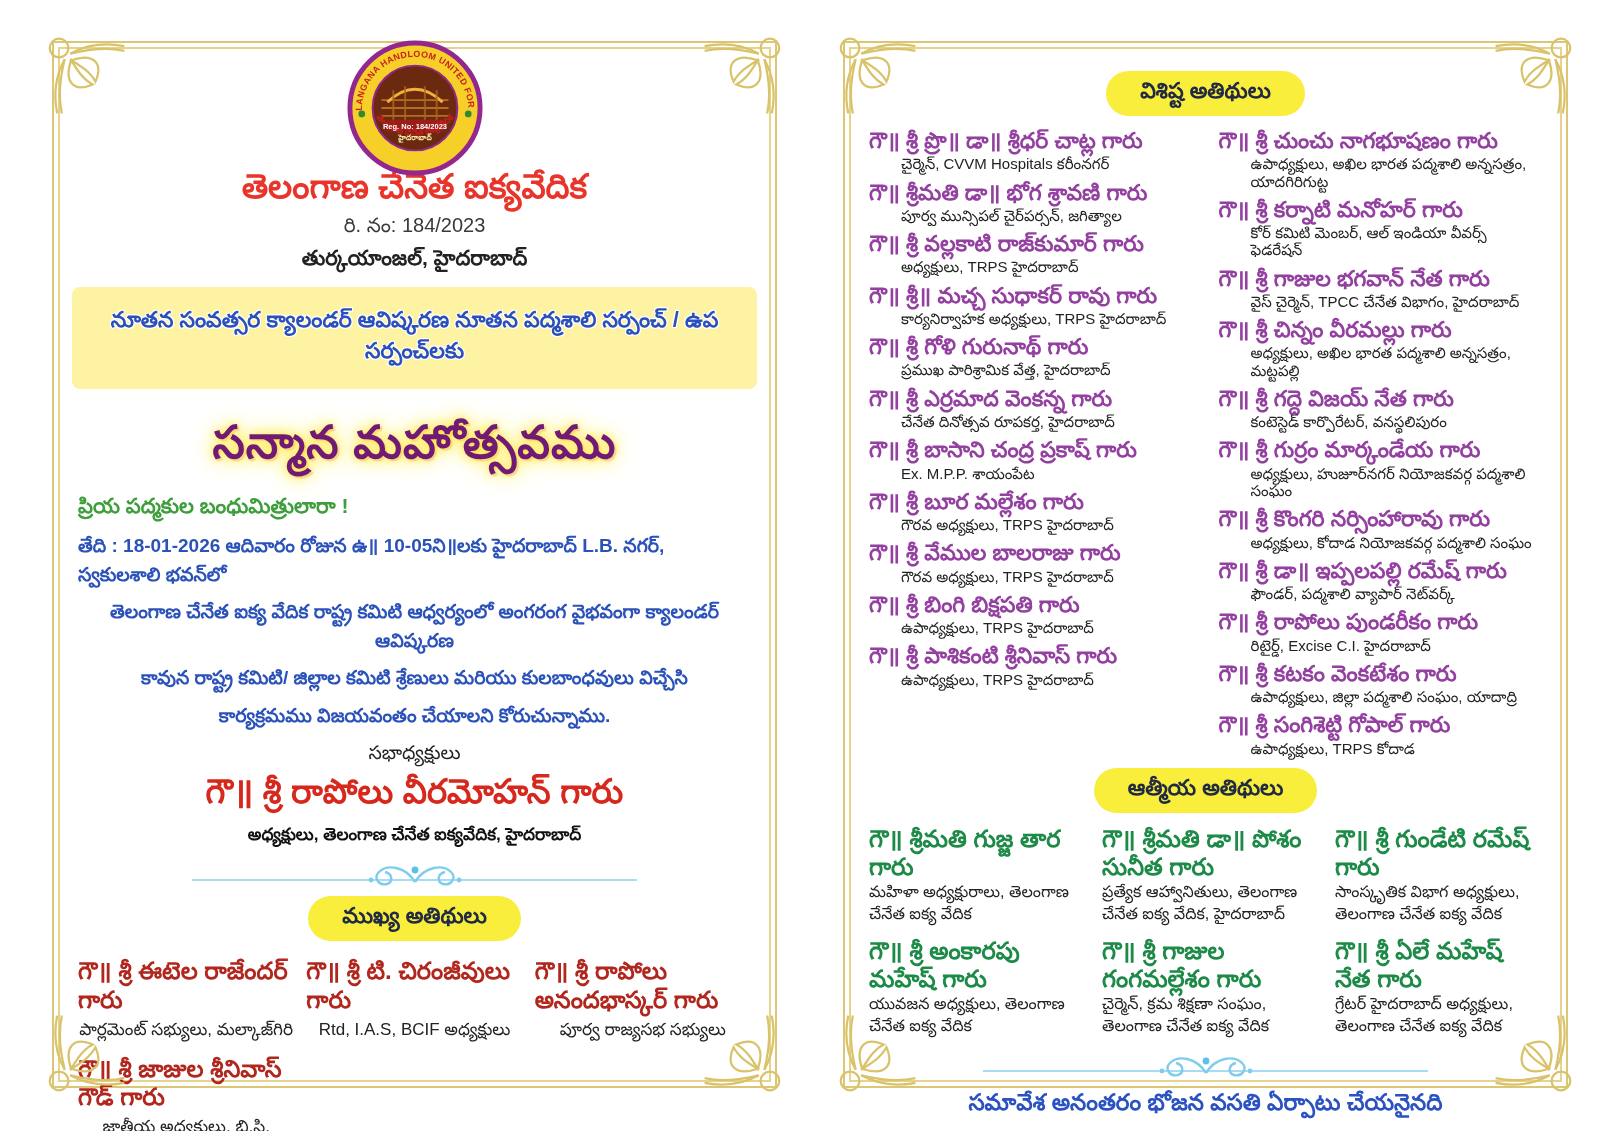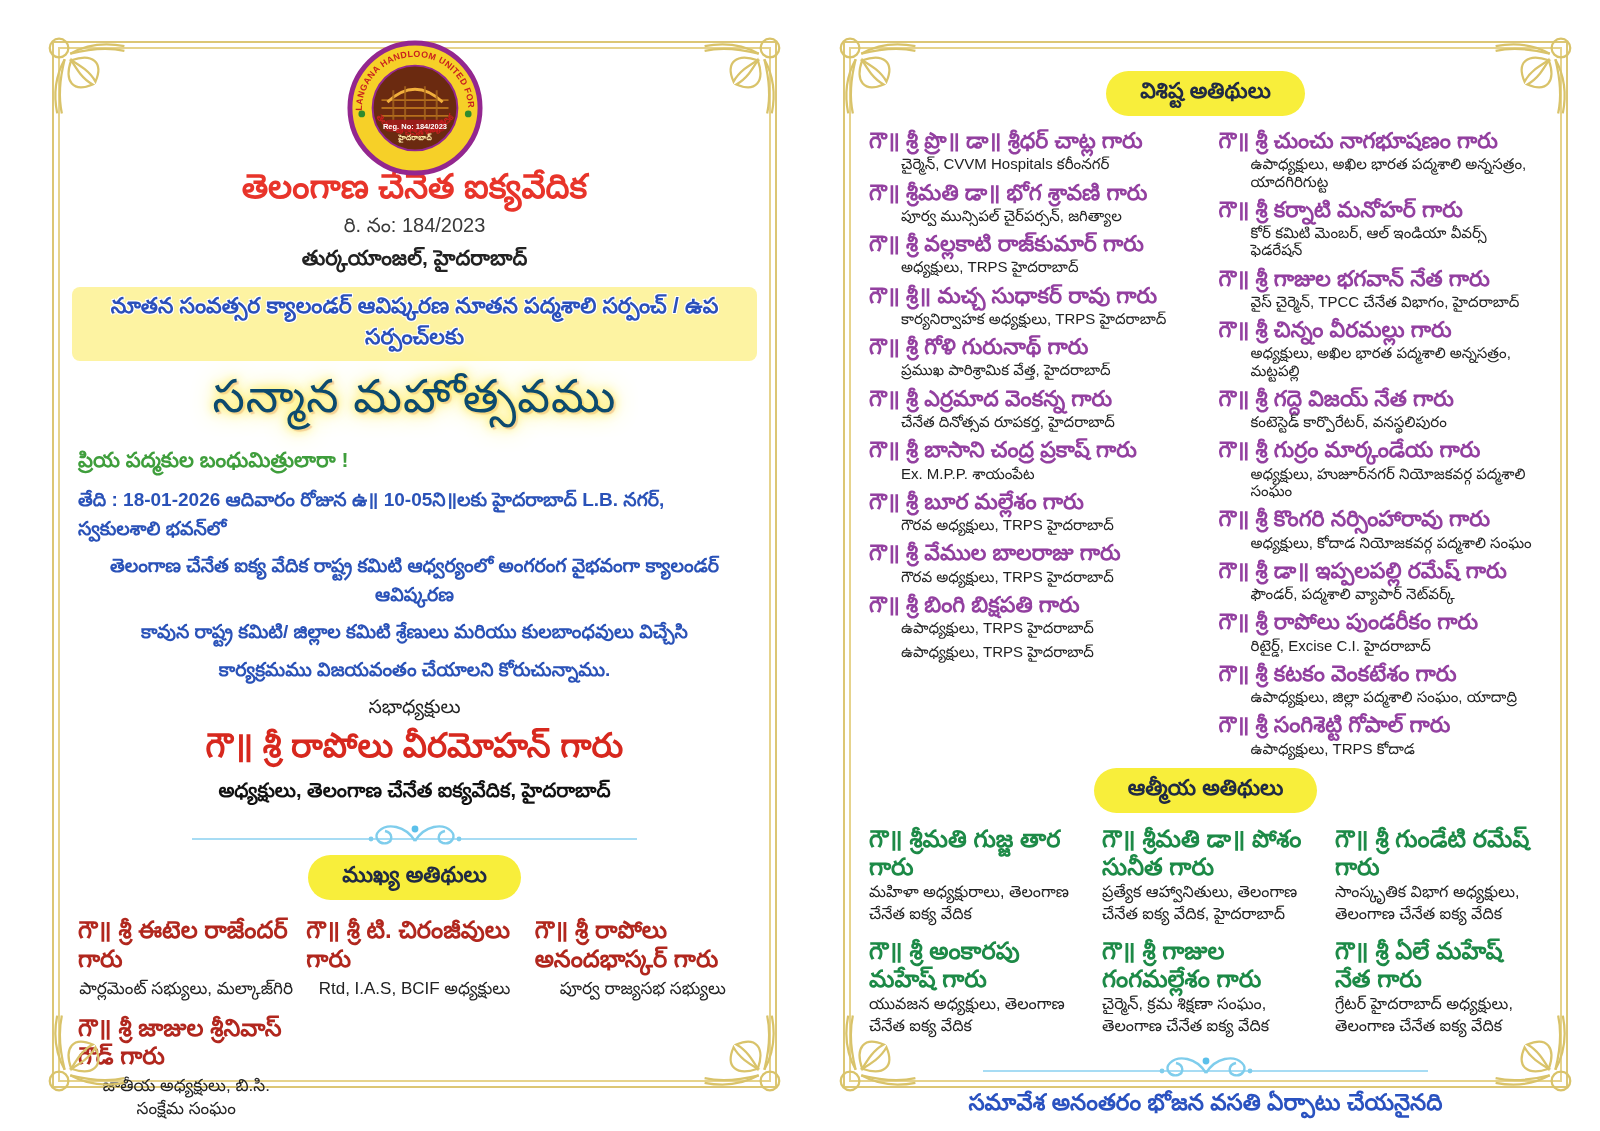--- a/index.html
+++ b/index.html
@@ -15,31 +15,31 @@
   .corner.tr{right:2px;top:2px;transform:rotate(90deg);}
   .corner.br{right:2px;bottom:2px;transform:rotate(180deg);}
   .corner.bl{left:2px;bottom:2px;transform:rotate(270deg);}
   .content{position:absolute;inset:22px 34px;text-align:center;z-index:2;}
   
   .logo{position:absolute;left:50%;top:-16px;transform:translateX(-50%);width:138px;height:138px;z-index:6;}
   
   .org-title{margin-top:112px;font-size:34px;font-weight:bold;color:#e8342a;}
   .reg-no{font-size:20px;color:#3a3a3a;}
   .location{margin-top:4px;font-size:21px;font-weight:bold;color:#222;}
-  .event-strip{margin:12px -6px 0;background:#fdf3a2;border-radius:8px;padding:6px 4px;
+  .event-strip{margin:12px -6px 0;background:#fdf3a2;border-radius:8px;padding:20px 4px;
                font-size:22px;font-weight:bold;color:#2b50bb;
                text-shadow:1px 1px 0 #fff,-1px -1px 0 #fff,1px -1px 0 #fff,-1px 1px 0 #fff;}
-  .event-title{margin-top:8px;font-size:46px;font-weight:normal;color:#0c4a6e;letter-spacing:1px;
+  .event-title{margin-top:26px;font-size:46px;font-weight:bold;color:#701a75;letter-spacing:1px;
                text-shadow:0 0 10px #ffe93e,0 0 22px #ffe93e,2px 2px 1px #f3c9c2;}
   .salutation{margin-top:14px;text-align:left;font-size:21px;font-weight:bold;color:#3f9e3c;}
   .body-line{margin-top:9px;font-size:19px;font-weight:bold;color:#2a52b8;line-height:1.5;}
   .body-line.first{text-align:left;}
   .pres-label{margin-top:12px;font-size:19px;color:#222;}
   .pres-name{margin-top:4px;font-size:34px;font-weight:bold;color:#d7281e;}
-  .pres-title{margin-top:6px;font-size:20px;font-weight:bold;color:#111;}
+  .pres-title{margin-top:6px;font-size:17px;font-weight:bold;color:#111;}
   
   .divider{position:relative;height:34px;margin-top:10px;}
   .divider .line{position:absolute;left:17%;right:17%;top:62%;border-top:2px solid #a7dcf4;}
   .divider svg{position:absolute;left:50%;top:2px;transform:translateX(-50%);}
   
   .pill{display:inline-block;margin-top:4px;background:#f8ee3b;color:#202a44;font-size:22px;
         font-weight:bold;padding:7px 34px;border-radius:26px;}
   
   .guest-grid{margin-top:16px;display:grid;grid-template-columns:1fr 1fr 1fr;column-gap:30px;row-gap:18px;text-align:left;gap:12px;}
   .g-name{font-size:24px;font-weight:bold;color:#b1271e;line-height:1.2;}
@@ -244,20 +244,21 @@
               <div class="d-name">గౌ॥ శ్రీ వేముల బాలరాజు గారు</div>
               <div class="d-title">గౌరవ అధ్యక్షులు, TRPS హైదరాబాద్</div>
             </div>
 
             <div class="d-item">
               <div class="d-name">గౌ॥ శ్రీ బింగి బిక్షపతి గారు</div>
               <div class="d-title">ఉపాధ్యక్షులు, TRPS హైదరాబాద్</div>
             </div>
 
             <div class="d-item">
+              <div class="d-name">గౌ॥ శ్రీ పాశికంటి శ్రీనివాస్ గారు</div>
               <div class="d-title">ఉపాధ్యక్షులు, TRPS హైదరాబాద్</div>
             </div>
           </div>
         <div class="dist-col">
 
             <div class="d-item">
               <div class="d-name">గౌ॥ శ్రీ చుంచు నాగభూషణం గారు</div>
               <div class="d-title">ఉపాధ్యక్షులు, అఖిల భారత పద్మశాలి అన్నసత్రం, యాదగిరిగుట్ట</div>
             </div>
 

